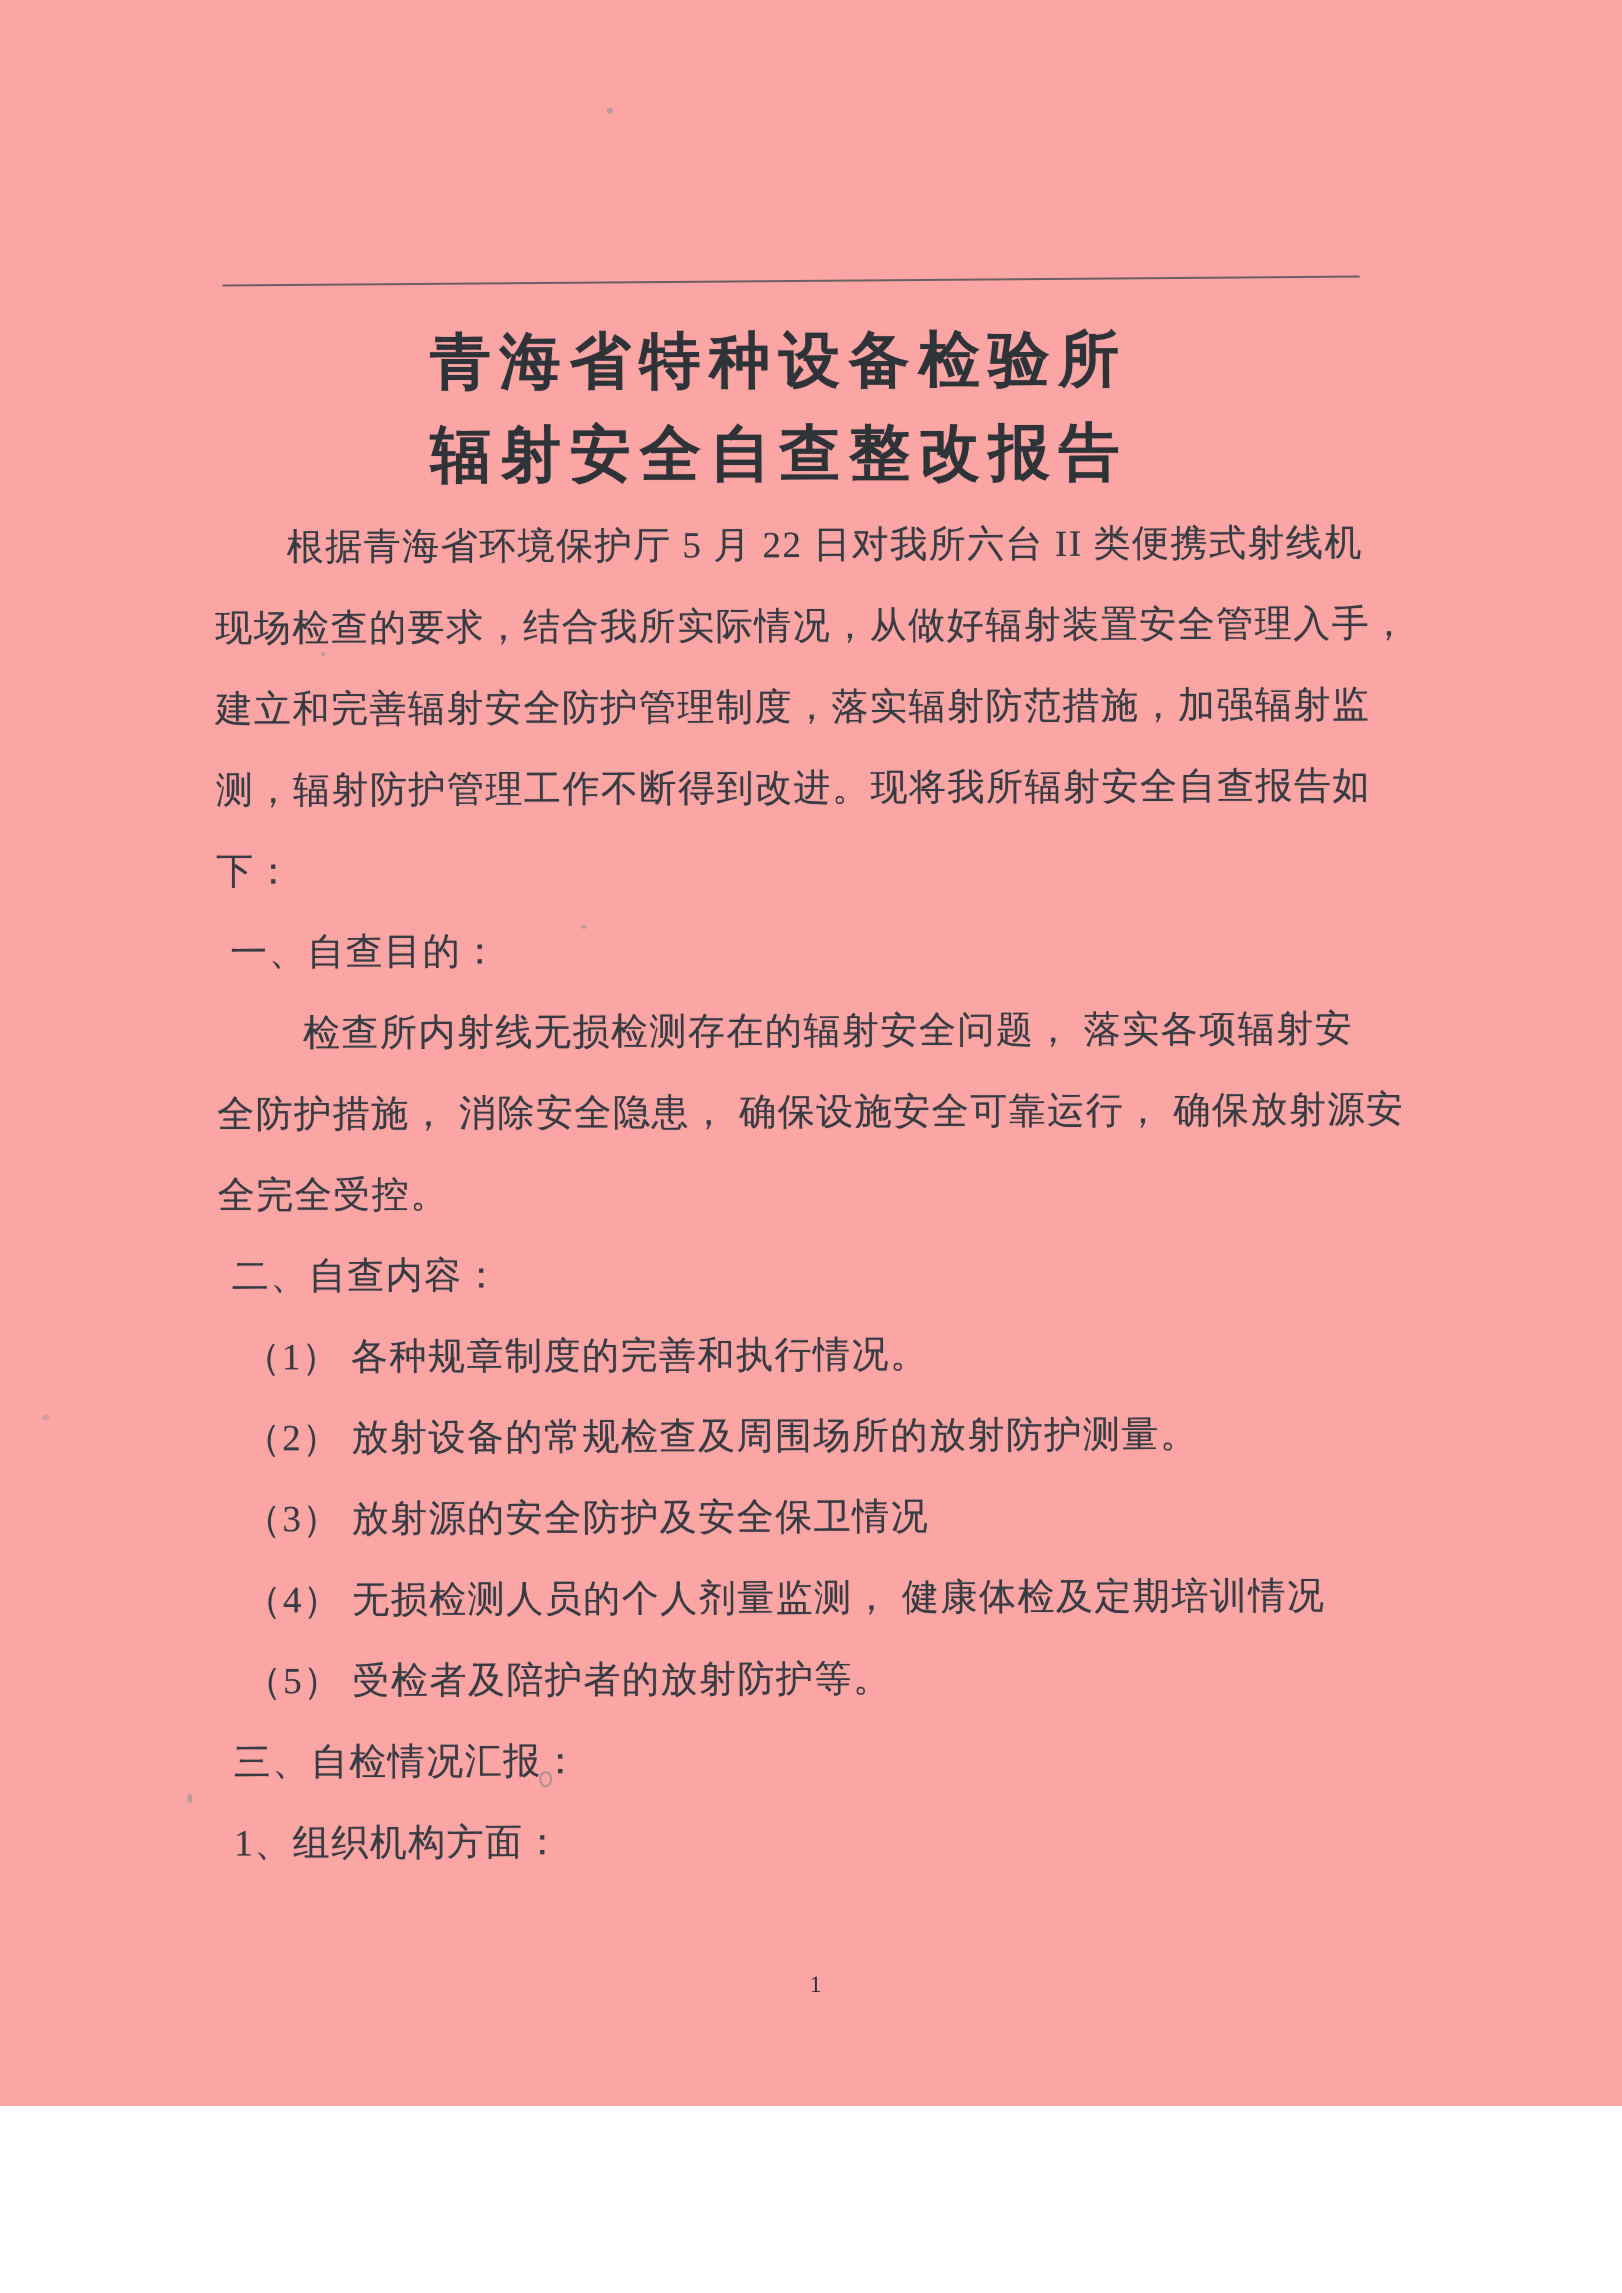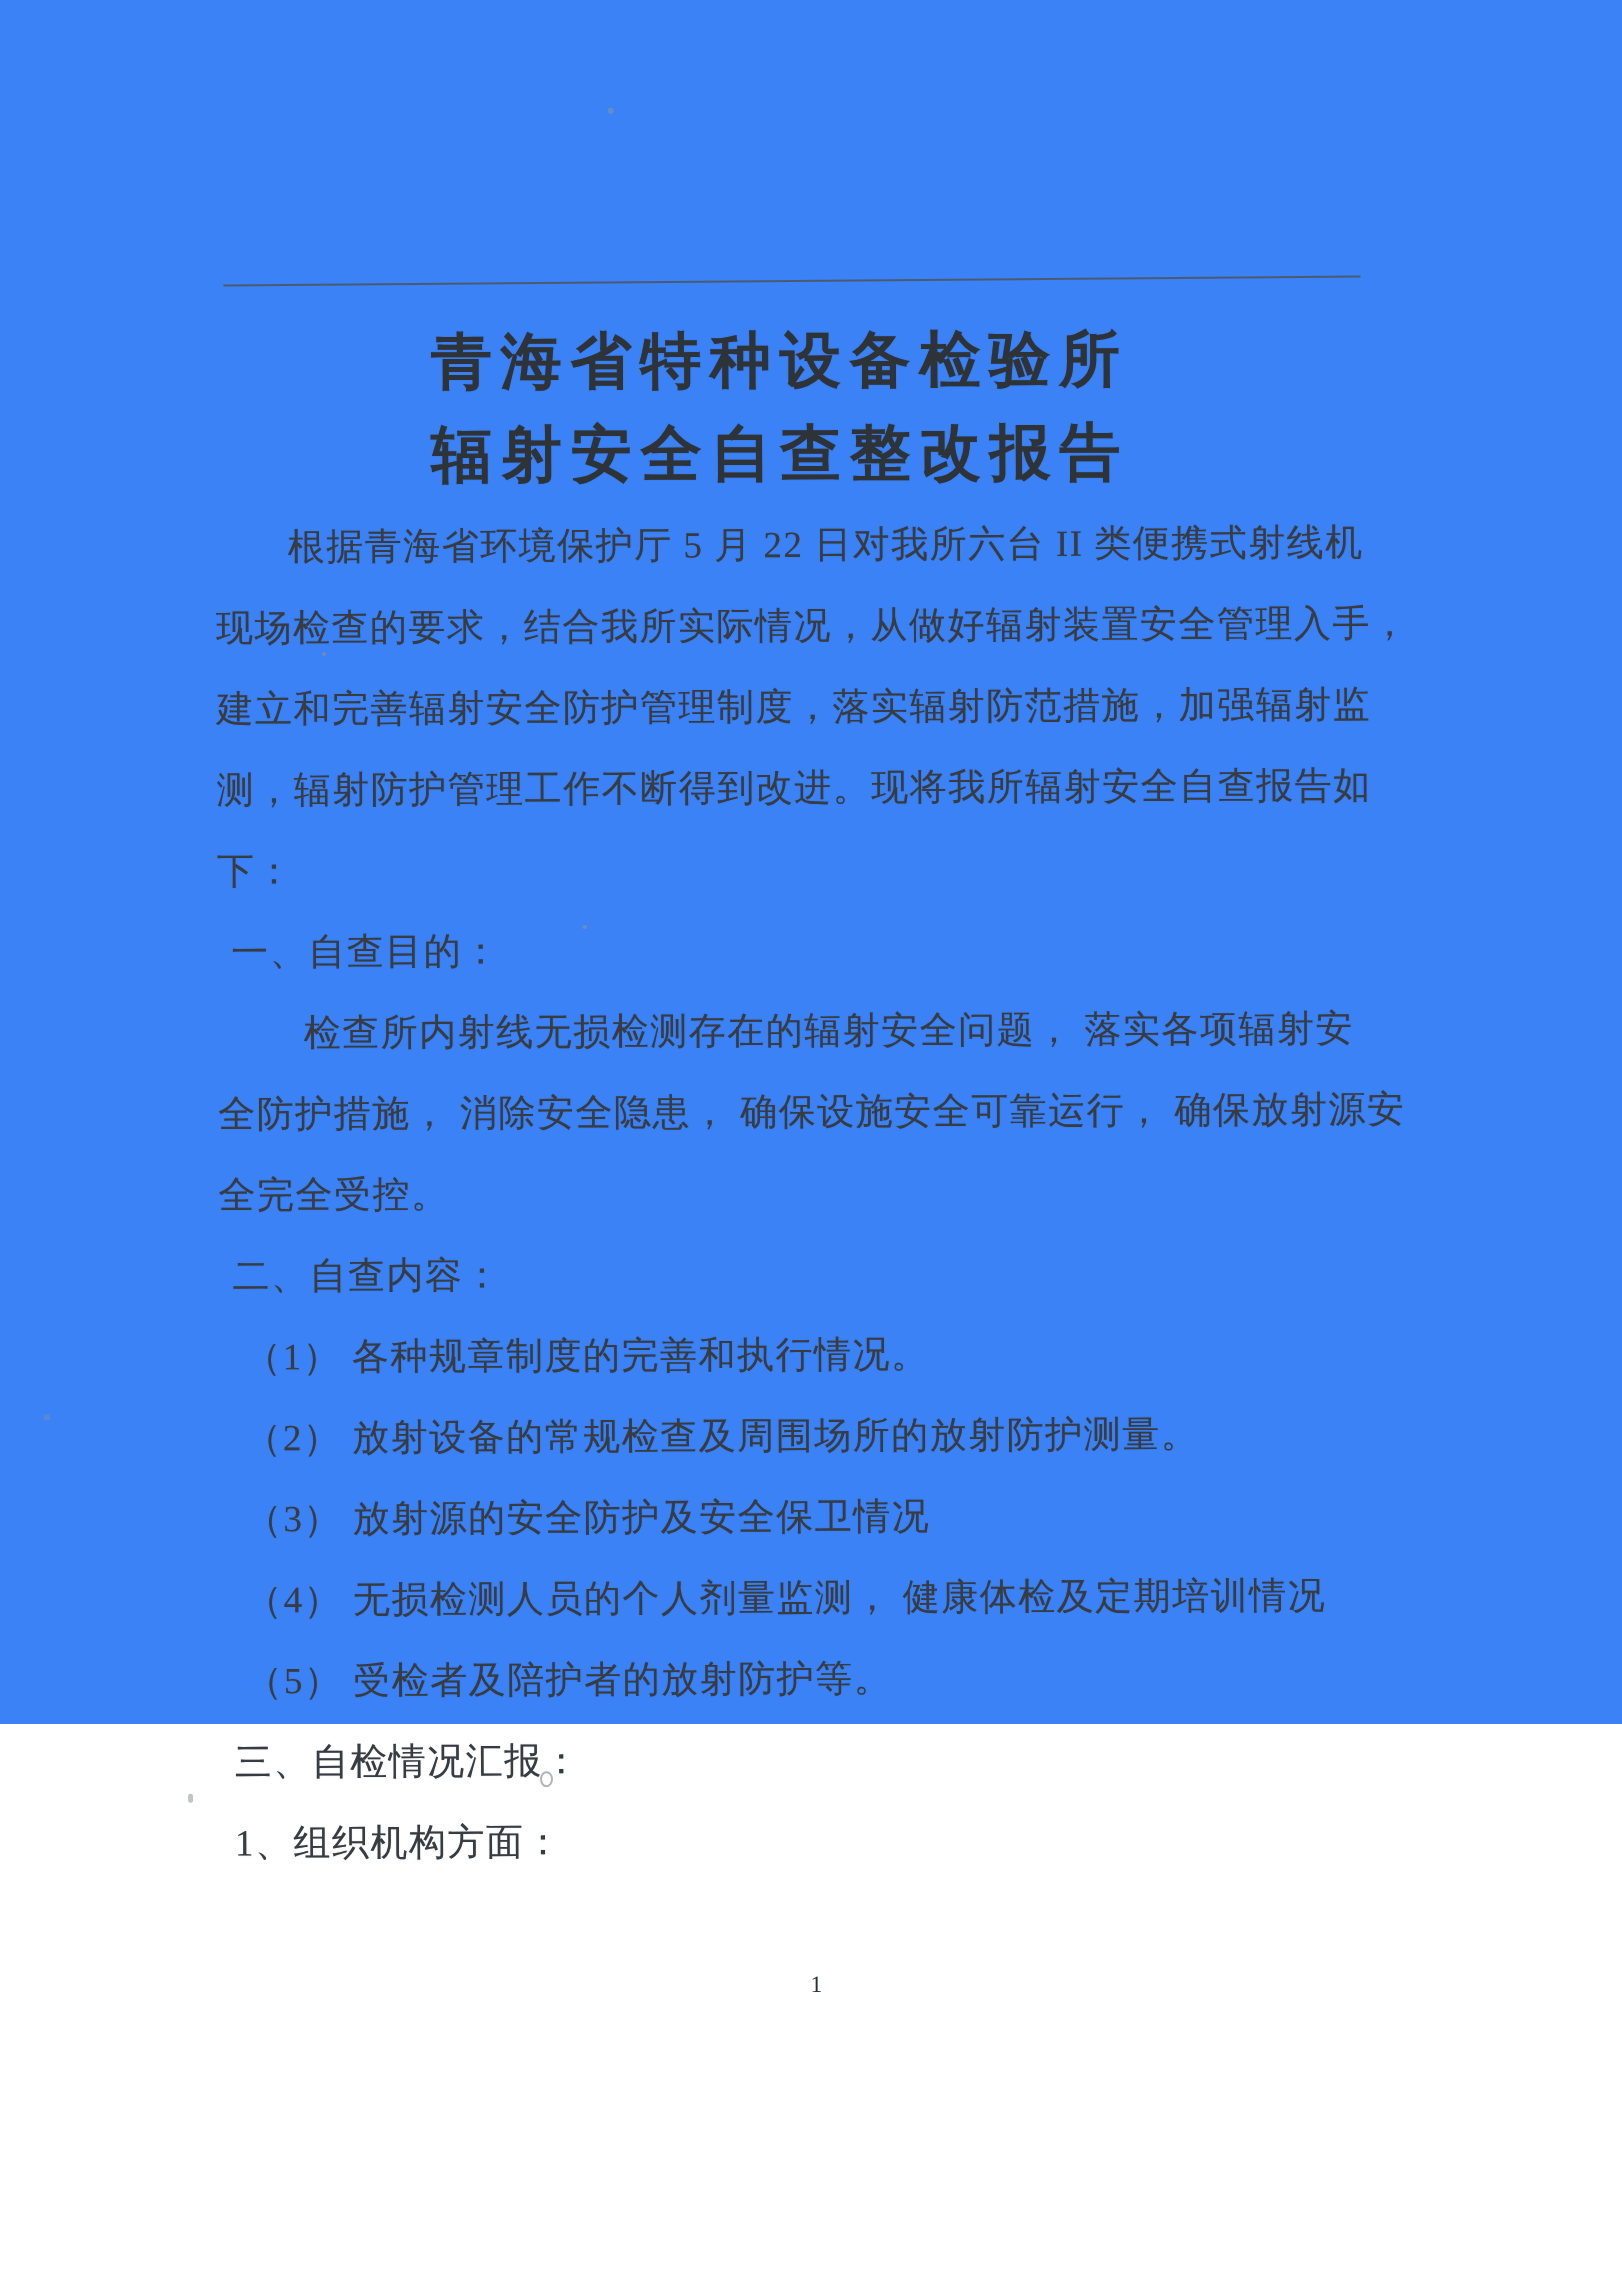--- a/index.html
+++ b/index.html
@@ -4,22 +4,22 @@
 <style>
   html,body{margin:0;padding:0;}
   body{
     width:1623px;height:2294px;
     background:#ffffff;
     font-family:"Liberation Serif","DejaVu Serif",serif;
     overflow:hidden;
   }
   .page{
     position:relative;
-    width:1623px;height:1724px;
-    background:#3b82f6;
+    width:1623px;height:2106px;
+    background:#fca5a5;
     color:#33383d;
   }
   .tilt{
     position:absolute;inset:0;
     transform:rotate(-0.25deg);
     transform-origin:50% 50%;
   }
   .top-rule{
     position:absolute;
     left:226px;top:280px;

